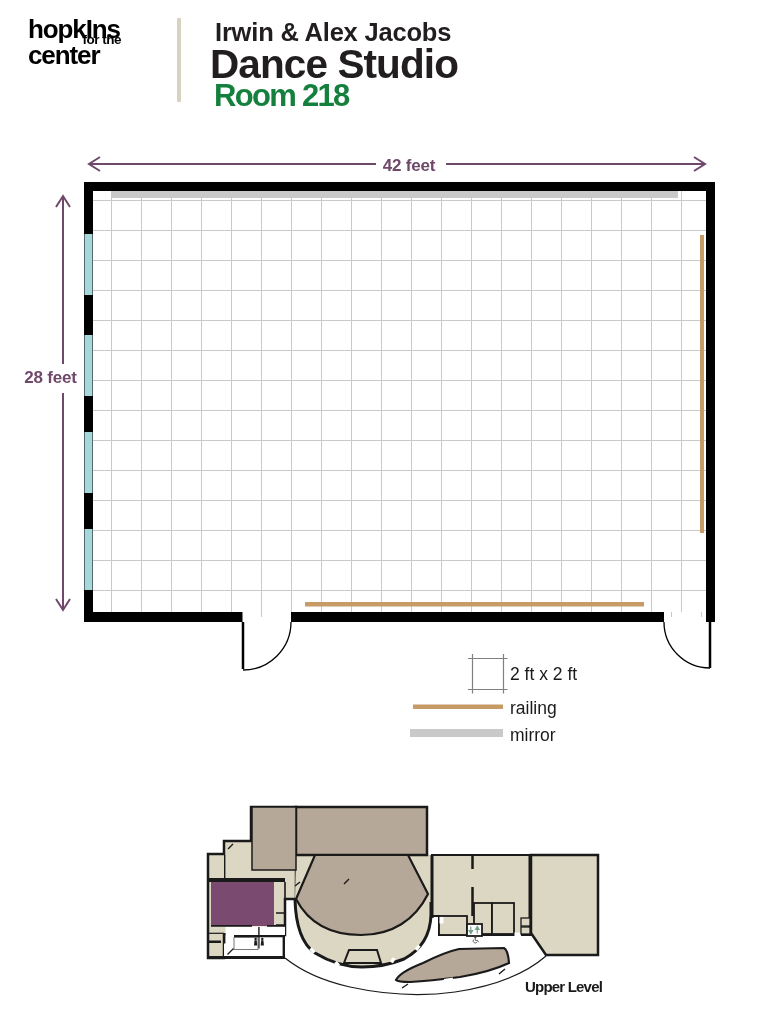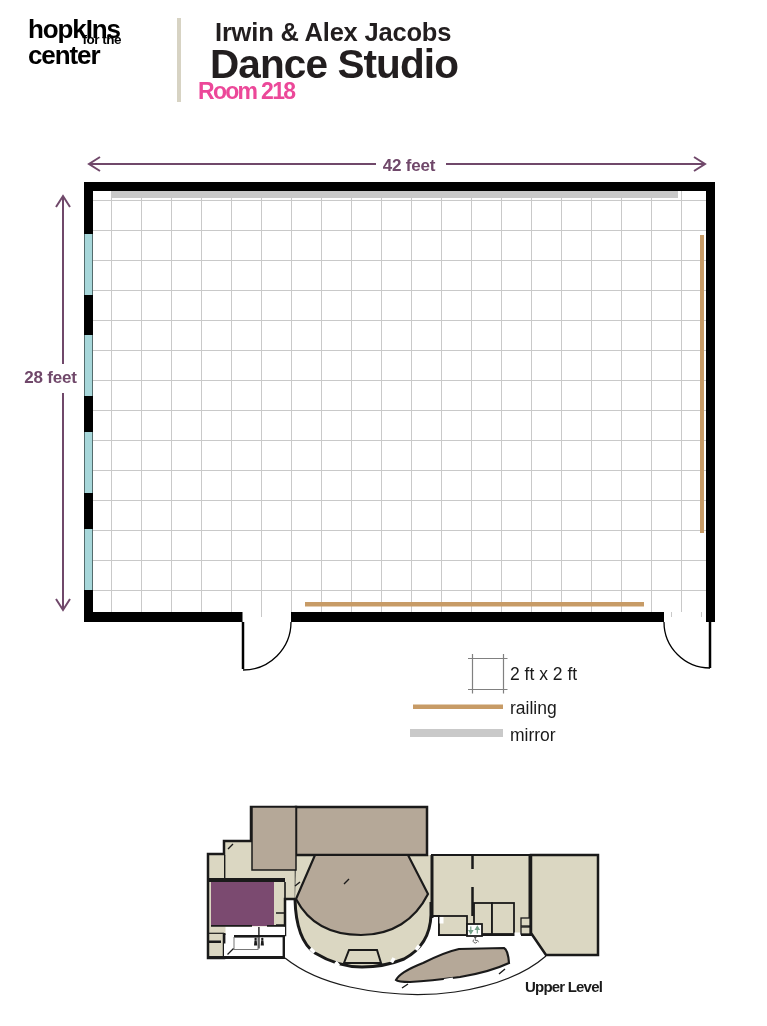--- a/index.html
+++ b/index.html
@@ -18,21 +18,21 @@
     <div class="abs" style="left:61px;top:33px;width:60px;font-weight:bold;font-size:13.5px;letter-spacing:-0.5px;line-height:1;text-align:right;">for the</div>
 
   </div>
 
   <div class="abs" style="left:177px;top:18px;width:4px;height:84px;background:#d7d3c3;"></div>
 
   <div class="abs" style="left:198px;top:20px;font-weight:bold;font-size:25.5px;letter-spacing:-0.2px;line-height:1;color:#221e1f;margin-left:17px;">Irwin &amp; Alex Jacobs</div>
 
   <div class="abs" style="left:182px;top:44px;font-weight:bold;font-size:40.5px;letter-spacing:-0.9px;line-height:1;color:#221e1f;margin-left:28px;">Dance Studio</div>
 
-  <div class="abs" style="left:198px;top:80px;font-weight:bold;font-size:23px;letter-spacing:-1.7px;line-height:1;color:#ec4899;">Room 218</div>
+  <div class="abs" style="left:214px;top:80px;font-weight:bold;font-size:31px;letter-spacing:-1.7px;line-height:1;color:#15803d;">Room 218</div>
 
   <svg class="abs" style="left:0;top:0;" width="767" height="1026" viewBox="0 0 767 1026">
 
     <g stroke="#70486a" stroke-width="2" fill="none">
       <path d="M89,164 H376 M446,164 H705"></path>
       <path d="M100,157 L89,164 L100,171"></path>
       <path d="M694,157 L705,164 L694,171"></path>
     </g>
 
     <text x="409" y="171" font-size="17" font-weight="bold" letter-spacing="-0.2" fill="#70486a" text-anchor="middle">42 feet</text>

